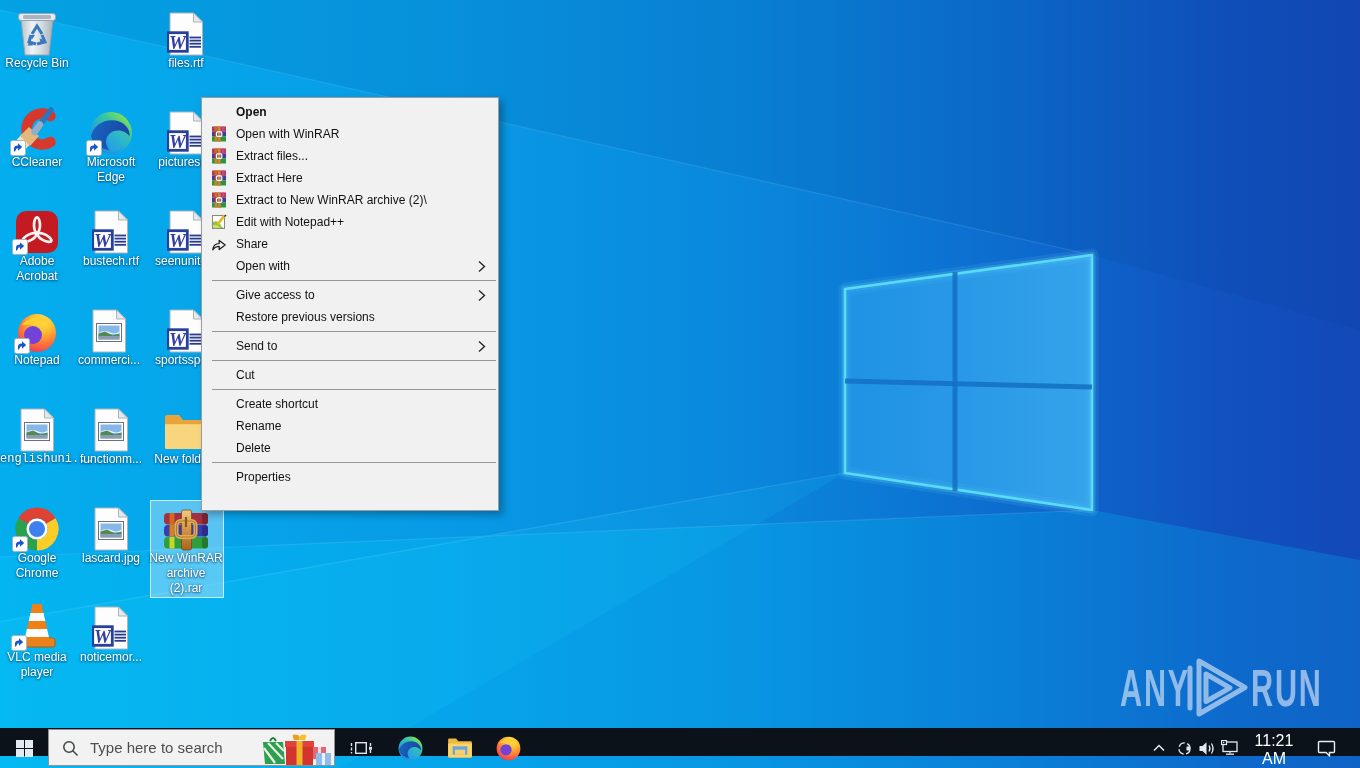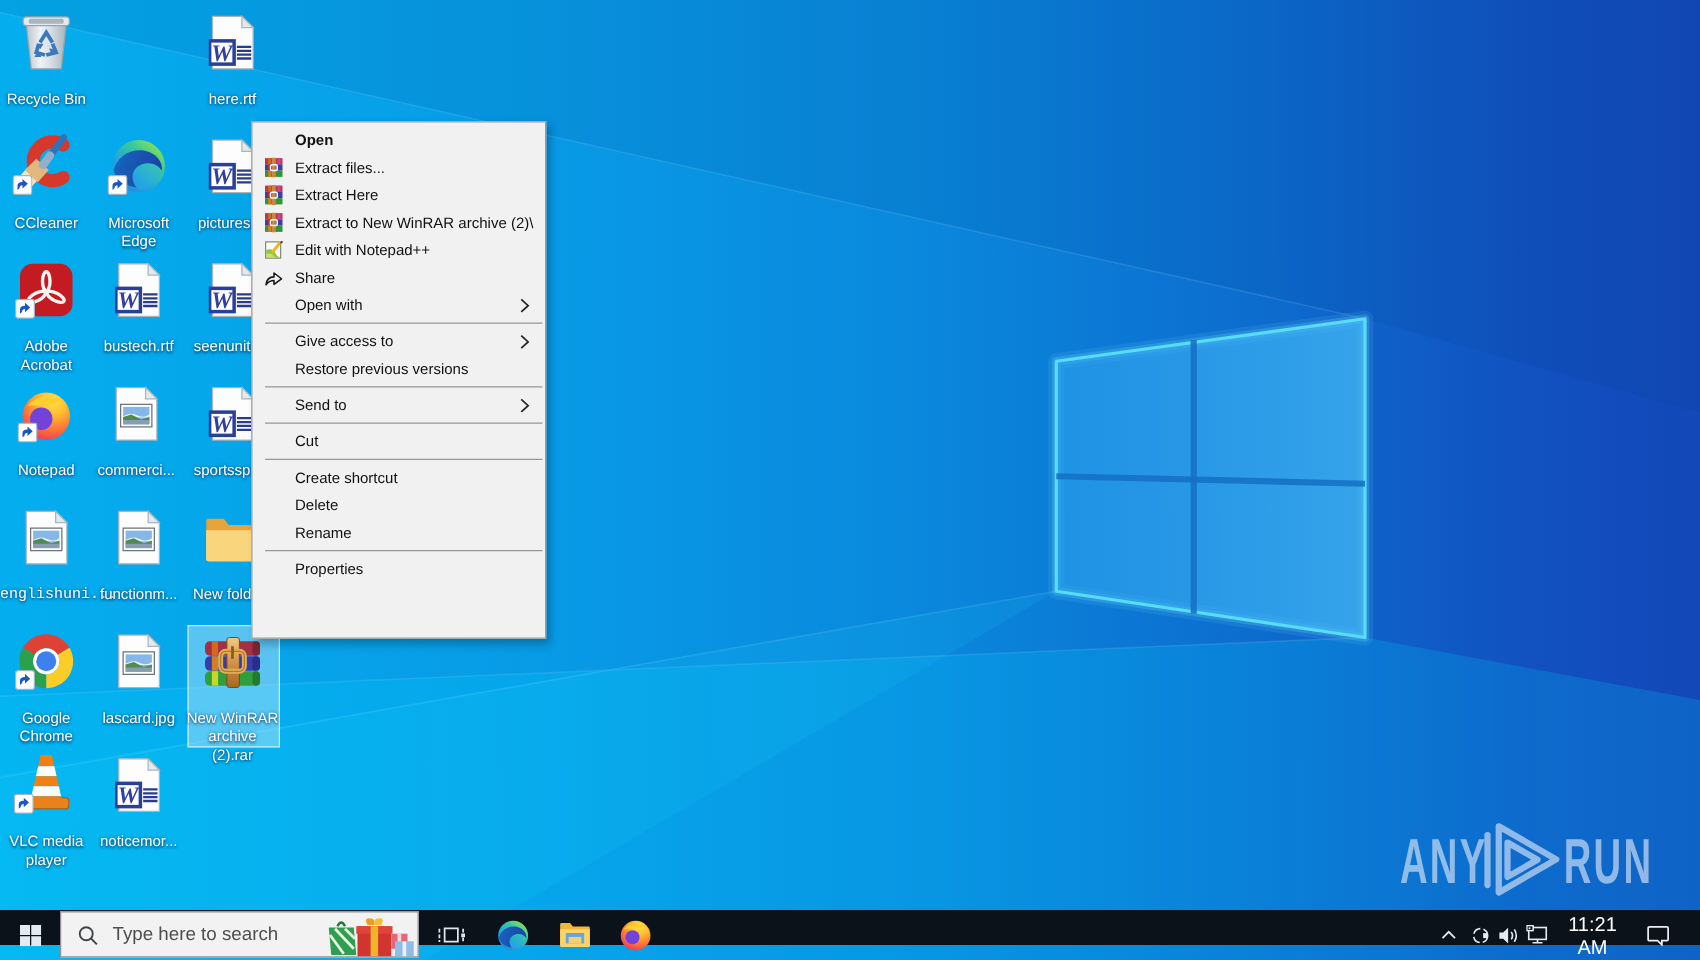--- a/index.html
+++ b/index.html
@@ -1,20 +1,20 @@
 <!DOCTYPE html>
 <html><head><meta charset="utf-8"><style>
 html,body{margin:0;padding:0;}
 #stage{position:relative;width:1360px;height:768px;overflow:hidden;font-family:"Liberation Sans",sans-serif;background:#0b84da;}
 #wall{position:absolute;left:0;top:0;}
 .di{position:absolute;width:74px;text-align:center;z-index:3;}
 .di .ic{height:48px;display:flex;align-items:flex-end;justify-content:center;position:relative;}
-.di .lb{margin-top:16px;font-size:12px;line-height:15px;color:#fff;text-shadow:0 1px 2px rgba(0,40,80,.65),0 0 3px rgba(0,40,80,.5);}
+.di .lb{margin-top:0;font-size:12px;line-height:15px;color:#fff;text-shadow:0 1px 2px rgba(0,40,80,.65),0 0 3px rgba(0,40,80,.5);}
 .sel{position:absolute;left:150px;top:500px;width:74px;height:98px;background:rgba(190,232,250,.45);border:1px solid rgba(235,250,255,.75);box-sizing:border-box;z-index:2;}
-#menu{position:absolute;left:201px;top:97px;width:236px;height:414px;background:#f1f1f1;border:1px solid #9b9b9b;box-sizing:border-box;z-index:10;box-shadow:4px 4px 7px rgba(0,0,0,.28);padding-top:3px;}
+#menu{position:absolute;left:201px;top:97px;width:298px;height:414px;background:#f1f1f1;border:1px solid #9b9b9b;box-sizing:border-box;z-index:10;box-shadow:4px 4px 7px rgba(0,0,0,.28);padding-top:3px;}
 .mi{position:relative;height:22px;line-height:22px;font-size:12px;color:#111;padding-left:34px;}
 .mi b{font-weight:bold;}
 .mi svg.mic{position:absolute;left:9px;top:3px;}
 .mi .arr{position:absolute;right:12px;top:5px;}
 .msep{height:7px;position:relative;}
 .msep:after{content:"";position:absolute;left:10px;right:2px;top:3px;height:1px;background:#979797;}
 #taskbar{position:absolute;left:0;top:728px;width:1360px;height:28px;background:#0c1219;z-index:20;}
 #sbox{position:absolute;left:48px;top:1px;width:287px;height:37px;background:#f2f2f2;border:1px solid #8f9396;box-sizing:border-box;}
 #sbox .stxt{position:absolute;left:41px;top:9px;font-size:15px;color:#4e4e4e;}
 .tb{position:absolute;top:0;height:40px;display:flex;align-items:center;justify-content:center;}
@@ -92,21 +92,21 @@
           <rect x="0.7" y="20.7" width="19.6" height="18.6" fill="#ffffff" stroke="#28409a" stroke-width="2.8"></rect>
           <text x="10.5" y="36.5" font-size="19" font-family="Liberation Serif" font-weight="bold" font-style="italic" fill="#333fa0" text-anchor="middle">W</text>
           <g stroke="#283c8e" stroke-width="1.8">
             <line x1="22.5" y1="25.5" x2="34" y2="25.5"></line>
             <line x1="22.5" y1="28.6" x2="34" y2="28.6"></line>
             <line x1="22.5" y1="31.7" x2="34" y2="31.7"></line>
             <line x1="22.5" y1="34.8" x2="34" y2="34.8"></line>
           </g>
         </svg>
       </div>
-      <div class="lb">here.rtf</div>
+      <div class="lb">files.rtf</div>
     </div>
 <div class="di" style="left:0px;top:107px;">
       <div class="ic">
         <svg width="48" height="48" viewBox="0 0 48 48">
           <path d="M37.5,9 A15.5,15.5 0 1 0 37.5,35" fill="none" stroke="#d6392c" stroke-width="10.5" stroke-linecap="round"></path>
           <polygon points="1,36 9,27 18,36 10,45" fill="#f6e3c4"></polygon>
           <polygon points="7,29 16,20 26,29 17,39" fill="#e2b87e"></polygon>
           <line x1="38" y1="3" x2="22" y2="24" stroke="#2f74b8" stroke-width="5.5" stroke-linecap="round"></line>
           <line x1="27" y1="17.5" x2="21.5" y2="25" stroke="#93aec9" stroke-width="6.5" stroke-linecap="round"></line>
         </svg>
@@ -388,20 +388,31 @@
             <line x1="22.5" y1="28.6" x2="34" y2="28.6"></line>
             <line x1="22.5" y1="31.7" x2="34" y2="31.7"></line>
             <line x1="22.5" y1="34.8" x2="34" y2="34.8"></line>
           </g>
         </svg>
       </div>
       <div class="lb">noticemor...</div>
     </div>
 <div id="menu">
       <div class="mi"><b>Open</b></div>
+<div class="mi"><svg class="mic" width="16" height="16" viewBox="0 0 16 16">
+          <rect x="1" y="0.5" width="14" height="5" fill="#b03a52"></rect>
+          <rect x="3.5" y="0.5" width="2.5" height="5" fill="#d2691e"></rect>
+          <rect x="11" y="0.5" width="2.5" height="5" fill="#d24288"></rect>
+          <rect x="1" y="5.5" width="14" height="5" fill="#3c3ea0"></rect>
+          <rect x="3.5" y="5.5" width="2.5" height="5" fill="#c03028"></rect>
+          <rect x="1" y="10.5" width="14" height="5" fill="#2d9636"></rect>
+          <rect x="3.5" y="10.5" width="2.5" height="5" fill="#d28020"></rect>
+          <rect x="6.6" y="0" width="3" height="16" fill="#cd853f"></rect>
+          <rect x="5.4" y="5.8" width="5.4" height="4.6" rx="1.2" fill="none" stroke="#ffffff" stroke-width="1.2"></rect>
+        </svg>Open with WinRAR</div>
 <div class="mi"><svg class="mic" width="16" height="16" viewBox="0 0 16 16">
           <rect x="1" y="0.5" width="14" height="5" fill="#b03a52"></rect>
           <rect x="3.5" y="0.5" width="2.5" height="5" fill="#d2691e"></rect>
           <rect x="11" y="0.5" width="2.5" height="5" fill="#d24288"></rect>
           <rect x="1" y="5.5" width="14" height="5" fill="#3c3ea0"></rect>
           <rect x="3.5" y="5.5" width="2.5" height="5" fill="#c03028"></rect>
           <rect x="1" y="10.5" width="14" height="5" fill="#2d9636"></rect>
           <rect x="3.5" y="10.5" width="2.5" height="5" fill="#d28020"></rect>
           <rect x="6.6" y="0" width="3" height="16" fill="#cd853f"></rect>
           <rect x="5.4" y="5.8" width="5.4" height="4.6" rx="1.2" fill="none" stroke="#ffffff" stroke-width="1.2"></rect>
@@ -447,22 +458,22 @@
         </svg></div>
 <div class="mi">Restore previous versions</div>
 <div class="msep"></div>
 <div class="mi">Send to<svg class="arr" width="8" height="13" viewBox="0 0 8 13">
           <path d="M1,1.5 L6.5,6.5 L1,11.5" fill="none" stroke="#262626" stroke-width="1.4"></path>
         </svg></div>
 <div class="msep"></div>
 <div class="mi">Cut</div>
 <div class="msep"></div>
 <div class="mi">Create shortcut</div>
+<div class="mi">Rename</div>
 <div class="mi">Delete</div>
-<div class="mi">Rename</div>
 <div class="msep"></div>
 <div class="mi">Properties</div>
     </div>
 <div id="taskbar">
 <div class="tb" style="left:7px;width:34px;">
         <svg width="17" height="17" viewBox="0 0 17 17">
           <g fill="#e2eaf2">
             <rect x="0" y="0" width="8" height="8"></rect>
             <rect x="9" y="0" width="8" height="8"></rect>
             <rect x="0" y="9" width="8" height="8"></rect>

